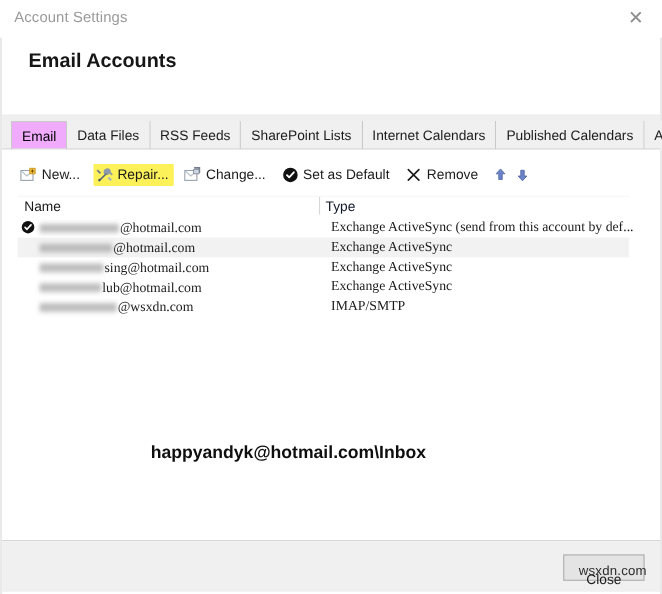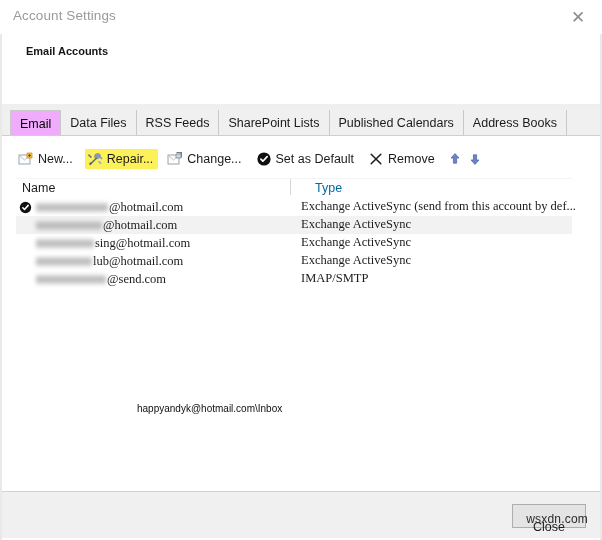--- a/index.html
+++ b/index.html
@@ -74,21 +74,21 @@
     position: absolute;
     left: 2px; top: 33px;
     width: 598px;
     height: 71px;
     background: #ffffff;
   }
   .header-title {
     position: absolute;
     left: 24px;
     top: 12px;
-    font-size: 11px;
+    font-size: 18px;
     font-weight: bold;
     color: #161616;
     white-space: nowrap;
   }
   .header-sub {
     position: absolute;
     left: 42px;
     top: 34px;
     font-size: 12.5px;
     color: #262626;
@@ -227,24 +227,24 @@
   }
   .lh-name {
     position: absolute;
     left: 6px;
     top: 2px;
     font-size: 12.5px;
     color: #1b1b1b;
   }
   .lh-type {
     position: absolute;
-    left: 299px;
+    left: 280px;
     top: 2px;
     font-size: 12.5px;
-    color: #0369a1;
+    color: #0f172a;
   }
   .col-sep {
     position: absolute;
     left: 274px;
     top: 0px;
     width: 1px;
     height: 16px;
     background: #d6d6d6;
   }
   .rows {
@@ -309,22 +309,22 @@
     left: 14px;
     top: 240px;
     font-size: 12.5px;
     color: #1b1b1b;
     white-space: nowrap;
   }
   .loc-bold {
     position: absolute;
     left: 135px;
     top: 267px;
-    font-size: 10px;
-    font-weight: normal;
+    font-size: 16px;
+    font-weight: bold;
     color: #0e0e0e;
     white-space: nowrap;
     text-align: center;
   }
   .loc-file {
     position: absolute;
     left: 113px;
     top: 290px;
     font-size: 12.5px;
     color: #1b1b1b;
@@ -401,20 +401,23 @@
           <span>Email</span>
         </div>
         <div class="tab">
           <span>Data Files</span>
         </div>
         <div class="tab">
           <span>RSS Feeds</span>
         </div>
         <div class="tab">
           <span>SharePoint Lists</span>
+        </div>
+        <div class="tab">
+          <span>Internet Calendars</span>
         </div>
         <div class="tab">
           <span>Published Calendars</span>
         </div>
         <div class="tab">
           <span>Address Books</span>
         </div>
       </div>
   </div>
   <div class="tabstrip-bottom"></div>
@@ -506,21 +509,21 @@
           <div class="row">
             <span class="rname">
               <span class="redact" style="width: 56px;"></span>
               <span>lub@hotmail.com</span>
             </span>
             <span class="rtype">Exchange ActiveSync</span>
           </div>
           <div class="row">
             <span class="rname">
               <span class="redact" style="width: 70px;"></span>
-              <span>@send.com</span>
+              <span>@wsxdn.com</span>
             </span>
             <span class="rtype">IMAP/SMTP</span>
           </div>
         </div>
     </div>
 
     <div class="loc-bold">happyandyk@hotmail.com\Inbox</div>
   </div>
 
   <div class="panel-bottom-rule"></div>

